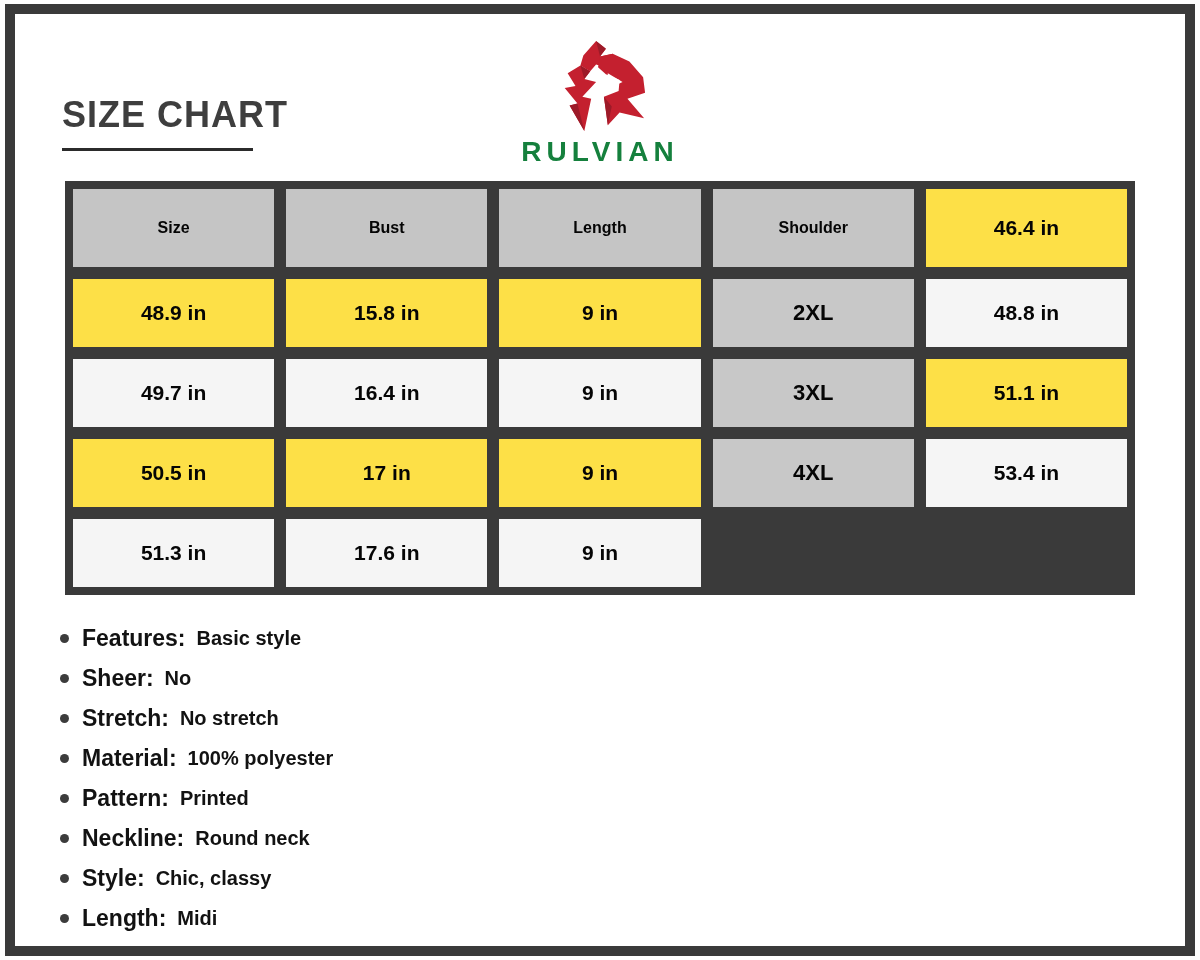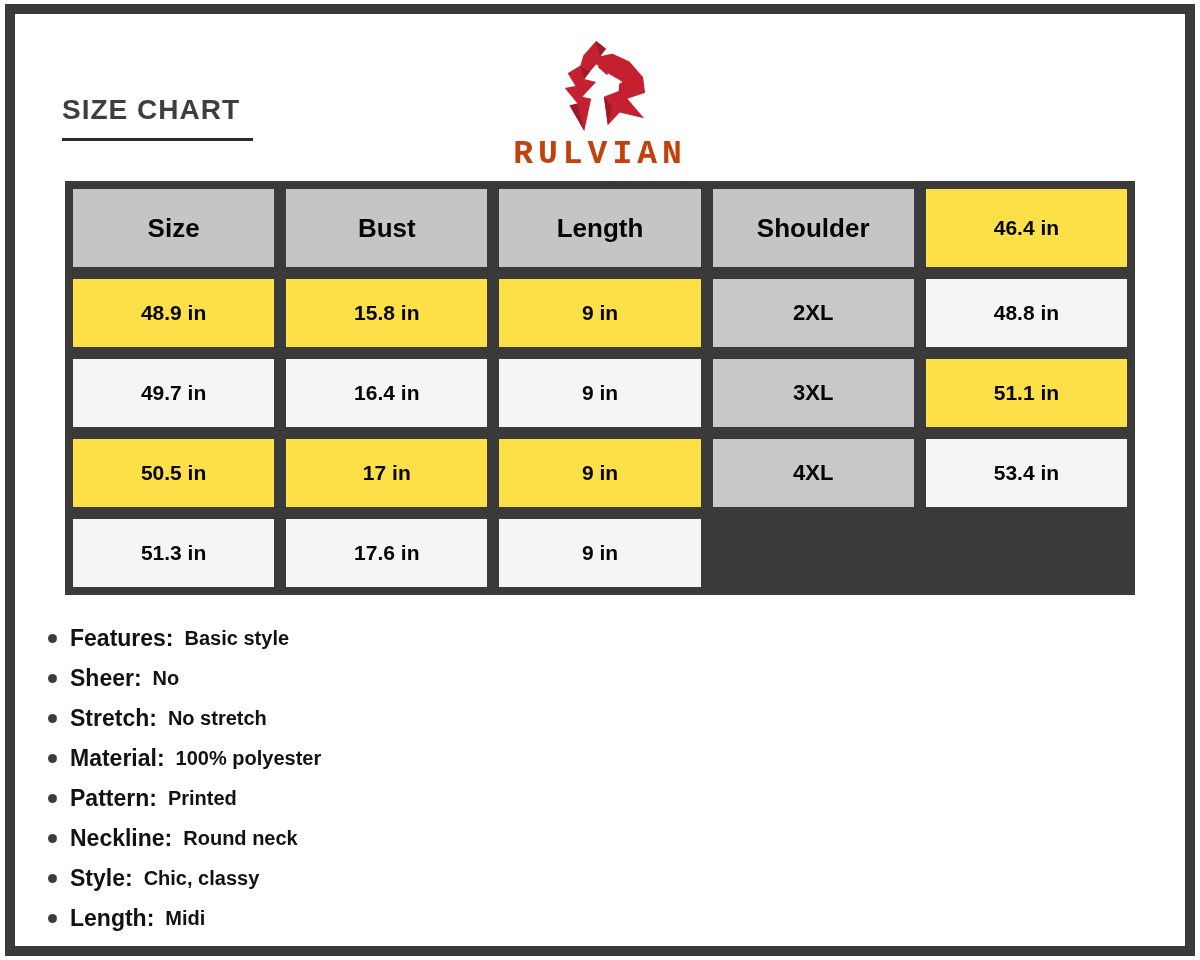--- a/index.html
+++ b/index.html
@@ -7,43 +7,43 @@
     position:relative;width:1200px;height:960px;background:#ffffff;
     font-family:"Liberation Sans",sans-serif;overflow:hidden;margin:0 auto;
   }
   .frame{
     position:absolute;left:5px;top:4px;right:5px;bottom:4px;
     border:10px solid #3a3a3a;pointer-events:none;
   }
   
   .title-wrap{position:absolute;left:62px;top:94px;}
   .page-title{
-    margin:0;font-size:28px;font-weight:bold;color:#3e3e3e;letter-spacing:1px;
+    margin:0;font-size:36px;font-weight:bold;color:#3e3e3e;letter-spacing:1px;
   }
   .title-underline{width:191px;height:3px;background:#2b2b2b;margin-top:12px;}
   
   .brand{position:absolute;left:50%;top:36px;transform:translateX(-50%);text-align:center;width:260px;}
   .brand svg{display:block;margin:0 auto;}
   .wordmark{
-    font-family:Liberation Mono, monospace;font-weight:bold;font-size:33px;
-    letter-spacing:5px;color:#c2410c;margin-top:2px;white-space:nowrap;
+    font-family:Liberation Sans, sans-serif;font-weight:bold;font-size:28px;
+    letter-spacing:5px;color:#15803d;margin-top:2px;white-space:nowrap;
   }
   
   .size-table{
     position:absolute;left:65px;top:181px;width:1070px;height:414px;
     background:#3a3a3a;display:grid;grid-template-columns:repeat(5,1fr);
     grid-template-rows:78px 68px 68px 68px 68px;gap:12px;padding:8px;box-sizing:border-box;
   }
   .cell{display:flex;align-items:center;justify-content:center;font-weight:bold;color:#050505;text-align:center;}
-  .cell.head{background:#c5c5c5;font-size:26px;}
+  .cell.head{background:#c5c5c5;font-size:16px;}
   .cell.size{background:#c8c8c8;font-size:22px;}
   .cell.val{background:#fde047;font-size:21px;}
   .cell.val.alt{background:#f5f5f5;}
   
-  .details{position:absolute;left:48px;top:618px;margin:0;padding:0;list-style:none;}
+  .details{position:absolute;left:60px;top:618px;margin:0;padding:0;list-style:none;}
   .details li{display:flex;align-items:center;height:40px;}
   .dot{width:9px;height:9px;border-radius:50%;background:#3c3c3c;margin-right:13px;flex:0 0 auto;}
   .dlabel{font-size:23px;font-weight:bold;color:#121212;margin-right:11px;white-space:nowrap;}
   .dvalue{font-size:20px;font-weight:bold;color:#121212;white-space:nowrap;}
 </style>
 </head>
 <body>
 
 <div class="page">
 

